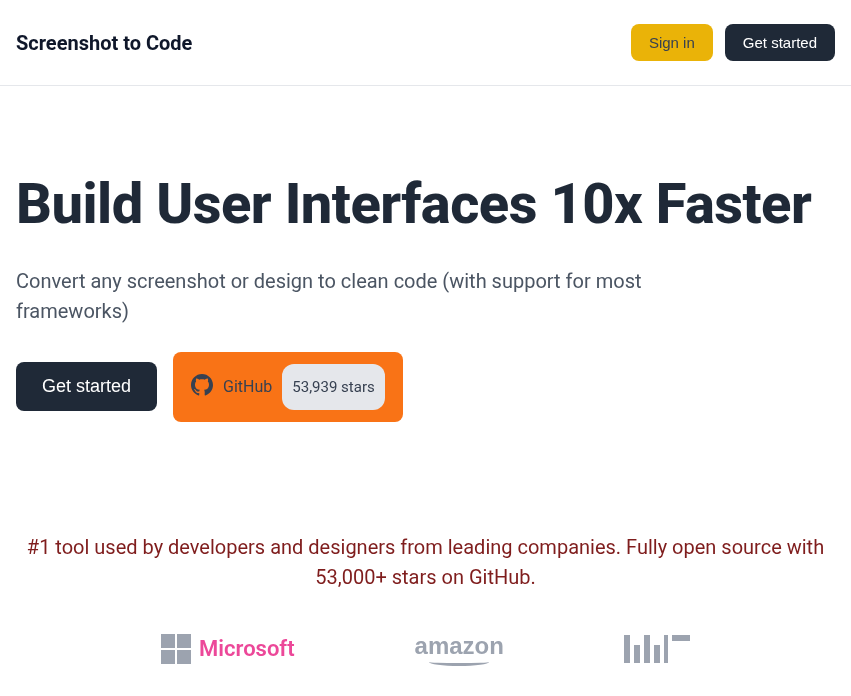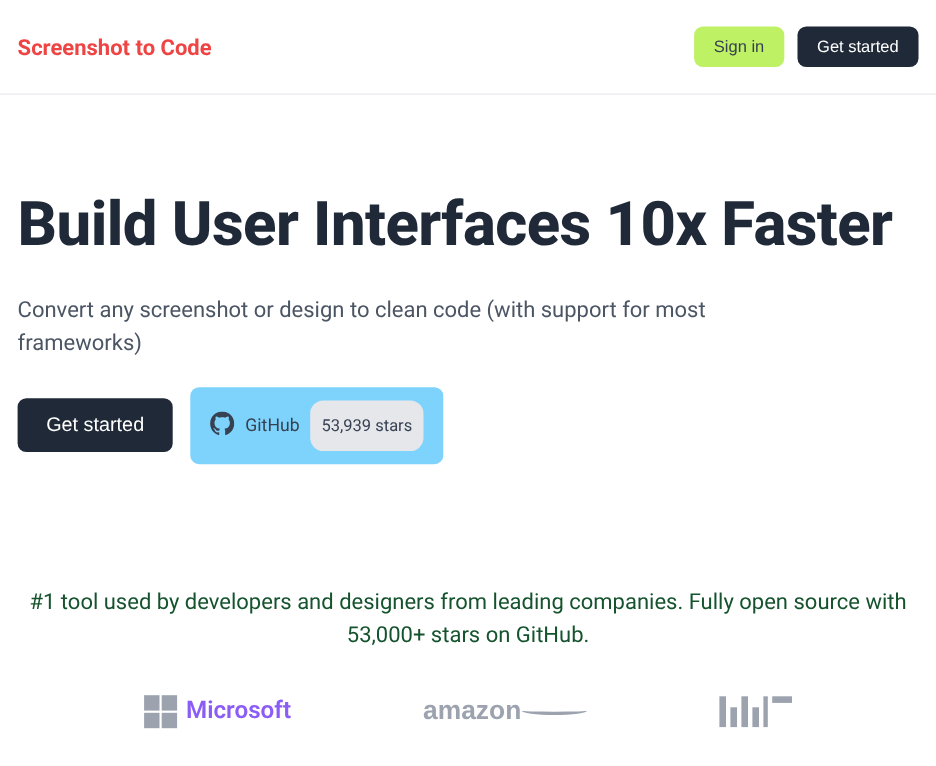--- a/index.html
+++ b/index.html
@@ -18,30 +18,30 @@
     .header {
       display: flex;
       justify-content: space-between;
       align-items: center;
       padding: 24px 16px;
       border-bottom: 1px solid #e5e7eb;
     }
     .brand {
       font-size: 20px;
       font-weight: 700;
-      color: #ef4444;
+      color: #0f172a;
       text-align: center;
     }
     .header-buttons {
       display: flex;
       gap: 12px;
       align-items: center;
     }
     .btn-signin {
-      background: #bef264;
+      background: #eab308;
       color: #374151;
       border: none;
       padding: 10px 18px;
       border-radius: 8px;
       font-size: 15px;
       cursor: pointer;
     }
     .btn-getstarted-sm {
       background: #1f2937;
       color: #ffffff;
@@ -78,21 +78,21 @@
     .btn-getstarted-lg {
       background: #1f2937;
       color: #ffffff;
       border: none;
       padding: 14px 26px;
       border-radius: 8px;
       font-size: 18px;
       cursor: pointer;
     }
     .github-box {
-      background: #7dd3fc;
+      background: #f97316;
       border-radius: 8px;
       padding: 12px 18px;
       display: flex;
       align-items: center;
       gap: 10px;
       cursor: pointer;
     }
     .github-icon svg {
       width: 22px;
       height: 22px;
@@ -107,21 +107,21 @@
       padding: 14px 10px;
       border-radius: 12px;
       font-size: 15px;
     }
     .social-proof {
       padding: 110px 16px 0 16px;
       text-align: center;
     }
     .social-text {
       font-size: 20px;
-      color: #14532d;
+      color: #7f1d1d;
       line-height: 1.5;
       margin-bottom: 40px;
     }
     .logos-row {
       display: flex;
       justify-content: center;
       gap: 120px;
       align-items: center;
       margin-bottom: 40px;
     }
@@ -136,21 +136,21 @@
       grid-template-columns: 14px 14px;
       grid-template-rows: 14px 14px;
       gap: 2px;
     }
     .ms-squares div {
       background: #9ca3af;
     }
     .ms-text {
       font-size: 22px;
       font-weight: 600;
-      color: #8b5cf6;
+      color: #ec4899;
     }
     .amazon-text {
       font-size: 24px;
       font-weight: 700;
       color: #9ca3af;
       font-family: Arial, sans-serif;
     }
     .amazon-smile {
       width: 60px;
       height: 8px;
@@ -203,21 +203,21 @@
   <div class="logos-row">
     <div class="logo-item">
       <div class="ms-squares">
         <div></div>
           <div></div>
           <div></div>
           <div></div>
       </div>
       <span class="ms-text">Microsoft</span>
     </div>
-    <div class="logo-item" style="flex-direction:row;gap:0;">
+    <div class="logo-item" style="flex-direction:column;gap:0;">
       <span class="amazon-text">amazon</span>
       <div class="amazon-smile"></div>
     </div>
     <div class="logo-item">
       <div class="mit-logo">
         <div class="mit-bar tall"></div>
         <div class="mit-bar short"></div>
         <div class="mit-bar tall"></div>
         <div class="mit-bar short"></div>
         <div class="mit-bar tall" style="width:4px;"></div>

